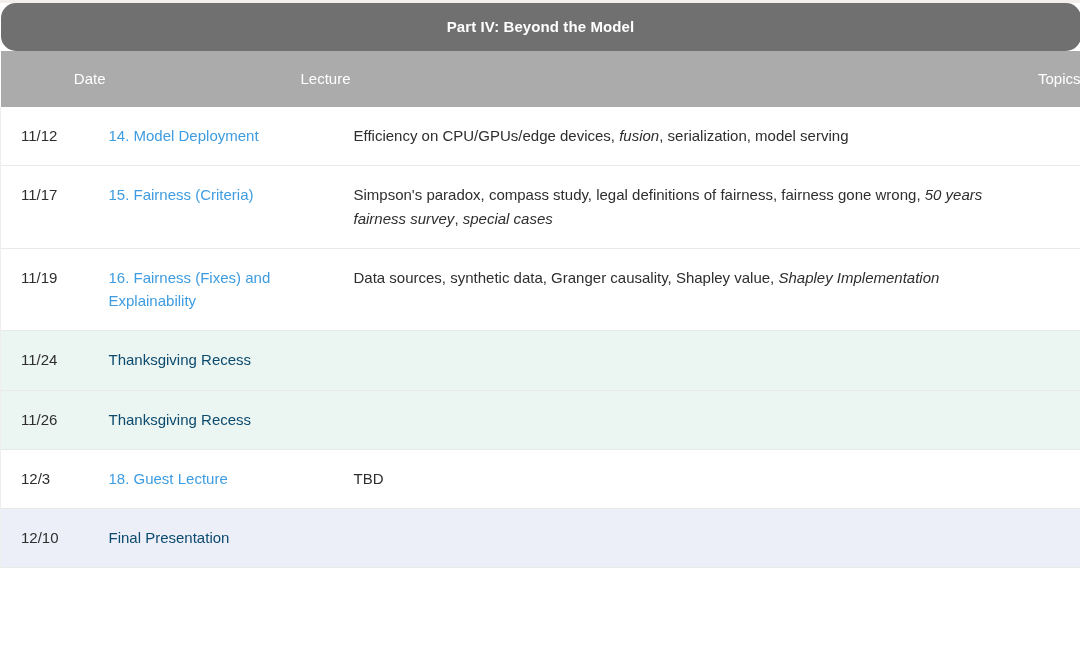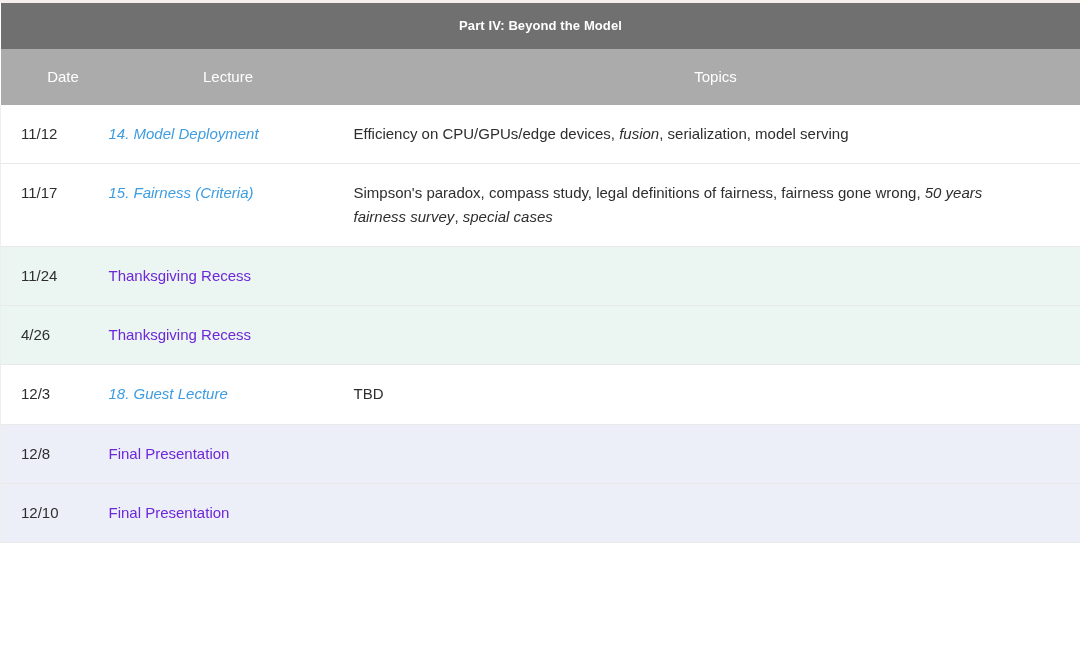--- a/index.html
+++ b/index.html
@@ -24,34 +24,35 @@
   .schedule-table {
     width: 1080px;
     border-collapse: collapse;
     table-layout: fixed;
   }
 
   
   .part-banner td {
     background: #707070;
     color: #ffffff;
-    font-size: 13px;
+    font-size: 15px;
     font-weight: bold;
     text-align: center;
     padding: 15px 8px 16px 8px;
     letter-spacing: 0.1px;
+    border-radius: 15px;
   }
 
   
   .col-header th {
     background: #ababab;
     color: #ffffff;
     font-size: 15px;
     font-weight: normal;
-    text-align: center;
+    text-align: right;
     padding: 19px 0 20px 0;
     vertical-align: middle;
   }
   .col-header th.c-date    { padding-left: 20px; }
   .col-header th.c-lecture { padding-left: 0px; margin-left: 42px; }
   .col-header th.c-topics  { padding-left: 0px; margin-left: 21px; }
 
   
   .schedule-table tbody tr {
     border-bottom: 1px solid #e9e9e9;
@@ -80,24 +81,23 @@
 
   
   tr.row-plain    { background: #ffffff; }
   tr.row-recess   { background: #ebf5f1; }
   tr.row-final    { background: #eceff8; }
 
   
   a.lecture-link {
     color: #3e9ce0;
     text-decoration: none;
-    font-style: italic;
   }
 
-  .plain-lecture { color: #6d28d9; text-align: right; }
+  .plain-lecture { color: #0c4a6e; text-align: right; }
 
   em { }
 </style>
 </head>
 <body>
 
 <div class="page-top-strip"></div>
 
 <table class="schedule-table">
   <colgroup>
@@ -119,39 +119,39 @@
       <tr class="row-plain">
         <td class="cell-date">11/12</td>
         <td class="cell-lecture"><a class="lecture-link" href="#">14. Model Deployment</a></td>
         <td class="cell-topics">Efficiency on CPU/GPUs/edge devices, <em>fusion</em>, serialization, model serving</td>
       </tr>
       <tr class="row-plain">
         <td class="cell-date">11/17</td>
         <td class="cell-lecture"><a class="lecture-link" href="#">15. Fairness (Criteria)</a></td>
         <td class="cell-topics">Simpson's paradox, compass study, legal definitions of fairness, fairness gone wrong, <em>50 years fairness survey</em>, <em>special cases</em></td>
       </tr>
+      <tr class="row-plain">
+        <td class="cell-date">11/19</td>
+        <td class="cell-lecture"><a class="lecture-link" href="#">16. Fairness (Fixes) and Explainability</a></td>
+        <td class="cell-topics">Data sources, synthetic data, Granger causality, Shapley value, <em>Shapley Implementation</em></td>
+      </tr>
       <tr class="row-recess">
         <td class="cell-date">11/24</td>
         <td class="cell-lecture"><span class="plain-lecture">Thanksgiving Recess</span></td>
         <td class="cell-topics"></td>
       </tr>
       <tr class="row-recess">
-        <td class="cell-date">4/26</td>
+        <td class="cell-date">11/26</td>
         <td class="cell-lecture"><span class="plain-lecture">Thanksgiving Recess</span></td>
         <td class="cell-topics"></td>
       </tr>
       <tr class="row-plain">
         <td class="cell-date">12/3</td>
         <td class="cell-lecture"><a class="lecture-link" href="#">18. Guest Lecture</a></td>
         <td class="cell-topics">TBD</td>
-      </tr>
-      <tr class="row-final">
-        <td class="cell-date">12/8</td>
-        <td class="cell-lecture"><span class="plain-lecture">Final Presentation</span></td>
-        <td class="cell-topics"></td>
       </tr>
       <tr class="row-final">
         <td class="cell-date">12/10</td>
         <td class="cell-lecture"><span class="plain-lecture">Final Presentation</span></td>
         <td class="cell-topics"></td>
       </tr>
     </tbody>
 </table>
 
 </body></html>

